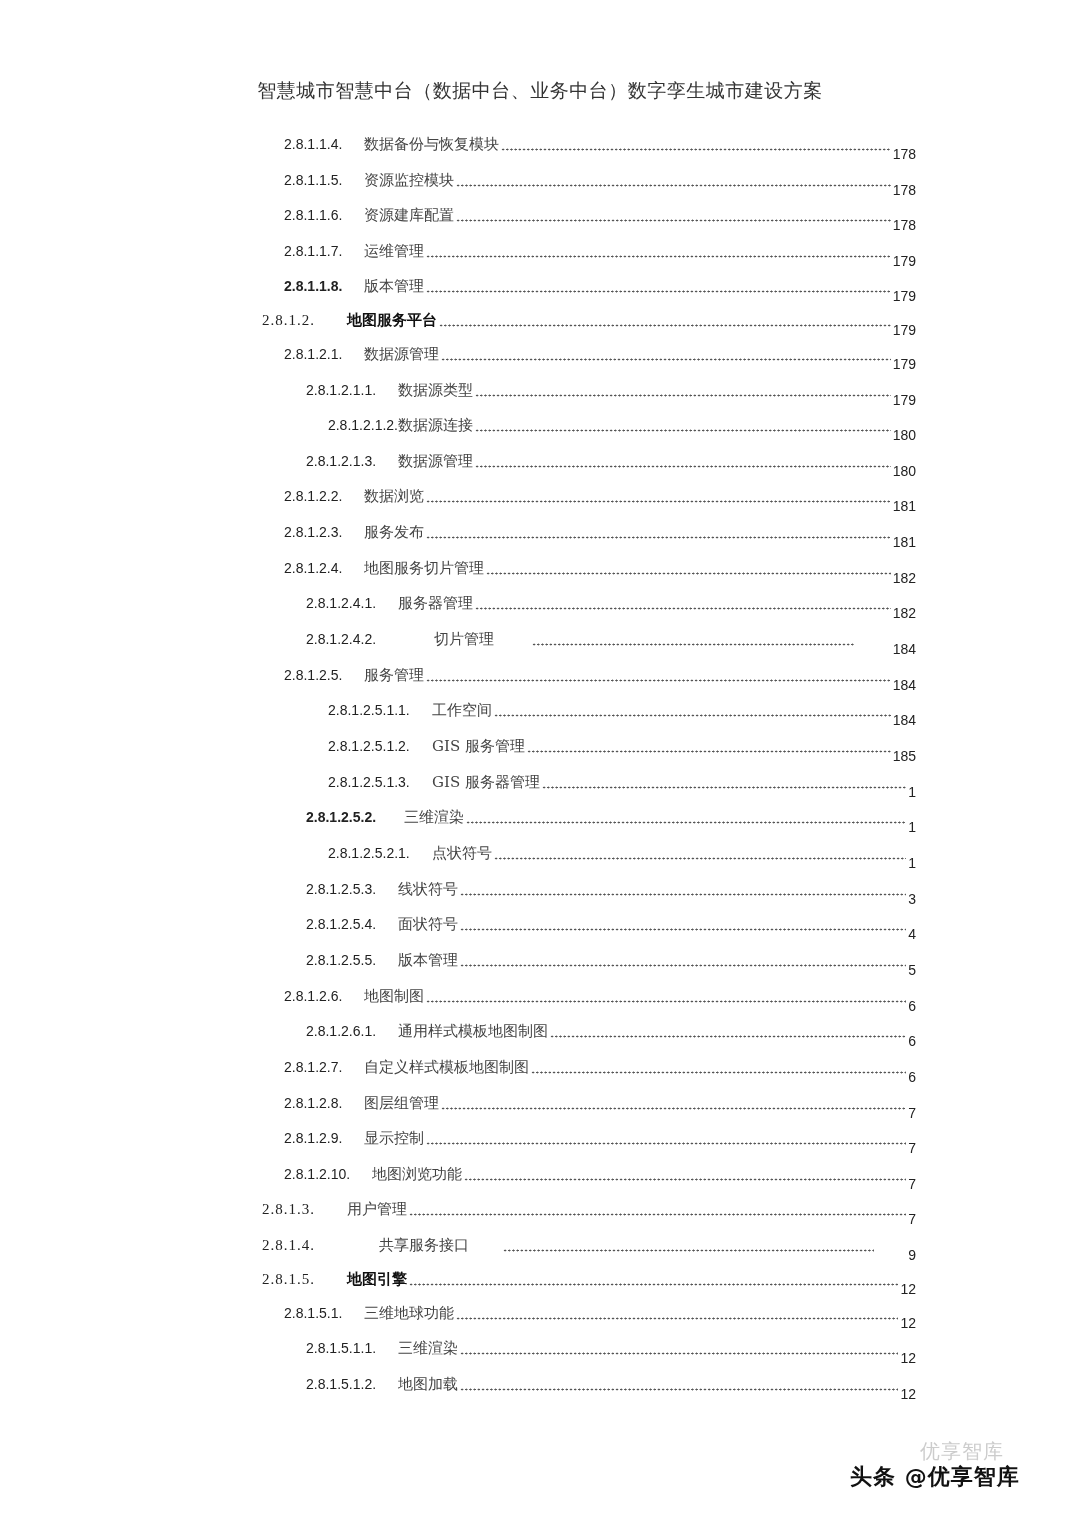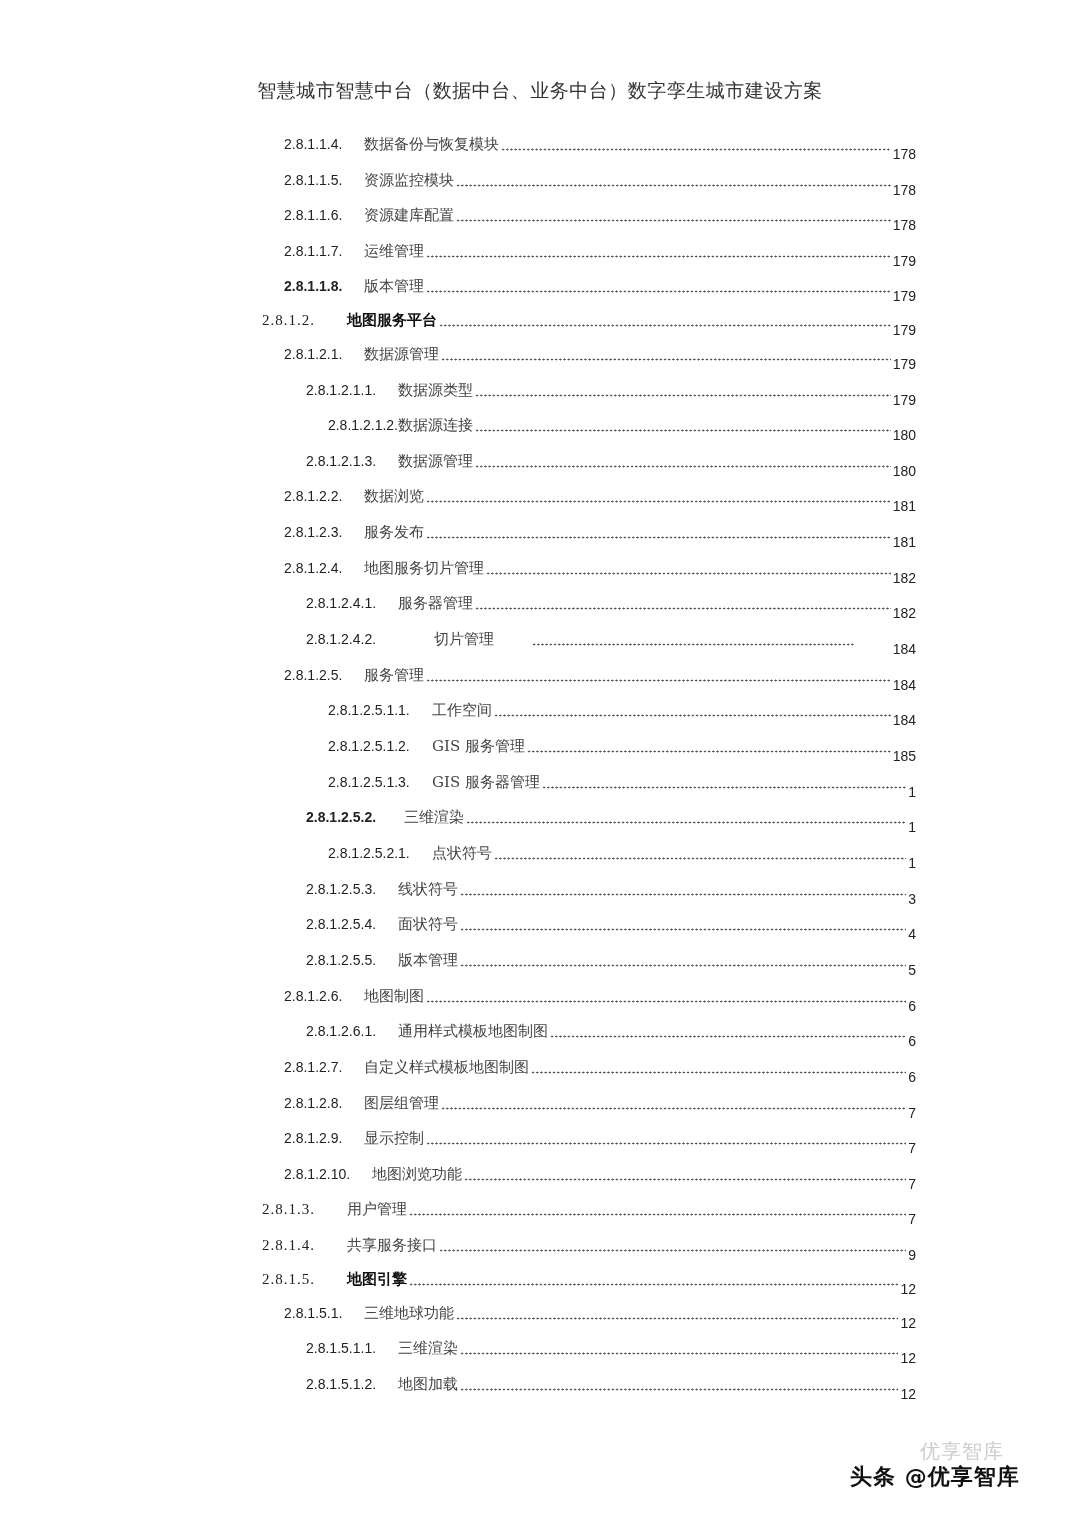--- a/index.html
+++ b/index.html
@@ -206,21 +206,21 @@
       <span class="lbl">地图浏览功能</span>
       <span class="dots"></span>
       <span class="pg">7</span>
     </div>
     <div class="row" style="left: 262px; top: 1068px;">
       <span class="num serifnum" style="width: 85px; display: inline-block;">2.8.1.3.</span>
       <span class="lbl">用户管理</span>
       <span class="dots"></span>
       <span class="pg">7</span>
     </div>
-    <div class="row" style="left: 262px; top: 1104px;">
+    <div class="row" style="left: 262px; top: 1104px; gap: 32px;">
       <span class="num serifnum" style="width: 85px; display: inline-block;">2.8.1.4.</span>
       <span class="lbl">共享服务接口</span>
       <span class="dots"></span>
       <span class="pg">9</span>
     </div>
     <div class="row" style="left: 262px; top: 1138px;">
       <span class="num serifnum" style="width: 85px; display: inline-block;">2.8.1.5.</span>
       <span class="lbl bold">地图引擎</span>
       <span class="dots"></span>
       <span class="pg">12</span>

